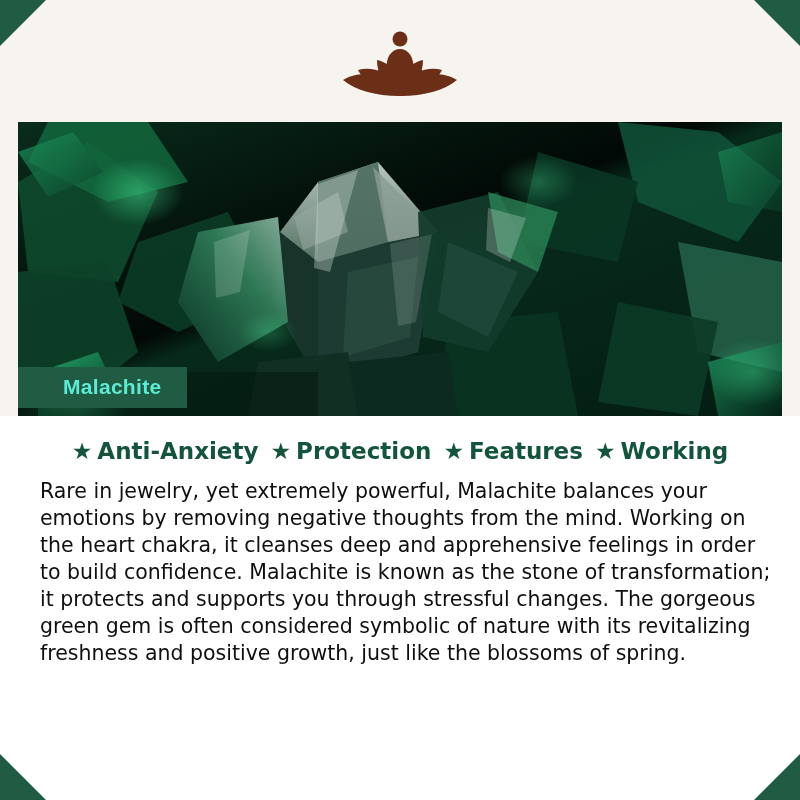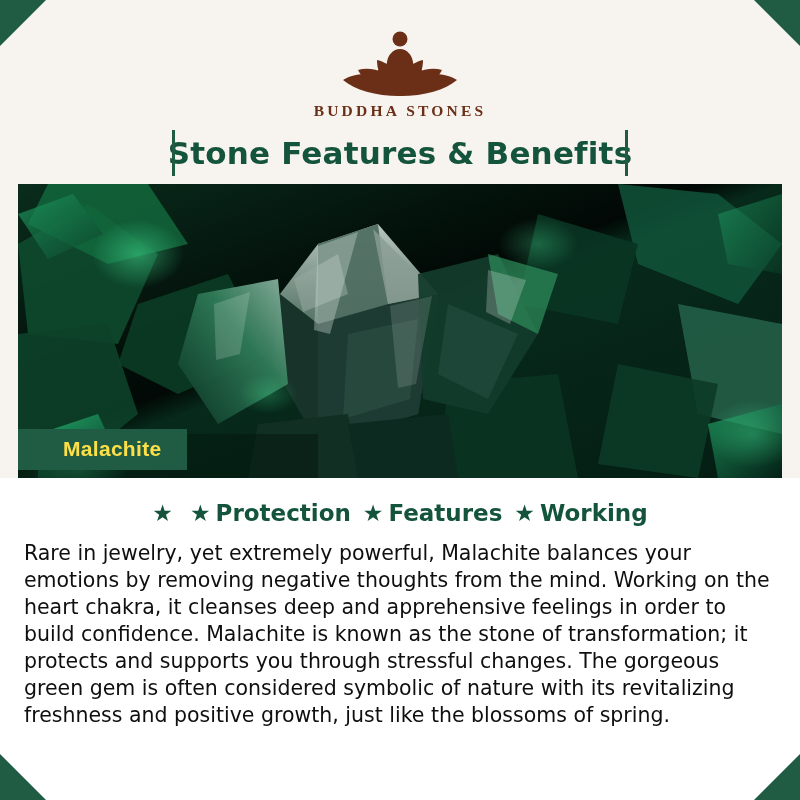--- a/index.html
+++ b/index.html
@@ -109,21 +109,21 @@
     height: 294px;
     overflow: hidden;
     background: #062316;
   }
   .hero svg { display: block; }
   .caption {
     position: absolute;
     left: 0;
     bottom: 8px;
     background: #1f5c43;
-    color: #fde047;
+    color: #5eead4;
     font-size: 21px;
     font-weight: bold;
     padding: 8px 26px 9px 45px;
     letter-spacing: 0.3px;
   }
 
   
   .benefits {
     display: flex;
     align-items: center;
@@ -144,21 +144,21 @@
   .benefit .star {
     color: #14543c;
     font-size: 23px;
     margin-right: 5px;
     line-height: 1;
   }
 
   
   .body-copy {
     background: #ffffff;
-    padding: 6px 24px 0 24px;
+    padding: 6px 24px 0 40px;
     font-size: 20.5px;
     line-height: 1.32;
     color: #0f0f0f;
     font-family: "DejaVu Sans", sans-serif;
     text-align: left;
   }
 
   .white-sheet {
     position: absolute;
     left: 0;
@@ -199,26 +199,22 @@
           <path d="M75 74 C88 68 98 54 98 38 C86 40 76 52 74 66 Z"></path>
           <path d="M75 72 C68 60 66 42 75 28 C84 42 82 60 75 72 Z"></path>
 
           <circle cx="75" cy="17" r="7.5"></circle>
           <path d="M75 27 C68 27 63 33 62 40 C61 46 62 52 66 56 L84 56 C88 52 89 46 88 40 C87 33 82 27 75 27 Z"></path>
           <path d="M57 45 C52 48 49 54 50 59 C55 60 61 58 64 54 Z"></path>
           <path d="M93 45 C98 48 101 54 100 59 C95 60 89 58 86 54 Z"></path>
           <path d="M57 60 C64 66 86 66 93 60 C93 66 85 70 75 70 C65 70 57 66 57 60 Z"></path>
         </g>
       </svg>
-      <div class="brand-name">BUDDHA STONES</div>
     </div>
 
-    <div class="title-band">
-      <div class="page-title">Stone Features &amp; Benefits</div>
-    </div>
 
     <div class="hero">
       <svg width="764" height="294" viewBox="0 0 764 294" preserveAspectRatio="none">
         <defs>
           <linearGradient id="bgG" x1="0" y1="0" x2="1" y2="1">
             <stop offset="0%" stop-color="#0a2e1d"></stop>
             <stop offset="45%" stop-color="#06built" stop-opacity="1"></stop>
             <stop offset="50%" stop-color="#072a1b"></stop>
             <stop offset="100%" stop-color="#031a10"></stop>
           </linearGradient>
@@ -292,20 +288,21 @@
         <ellipse cx="250" cy="210" rx="30" ry="20" fill="url(#glow)" opacity="0.3"></ellipse>
 
         <polygon points="0,250 300,250 300,294 0,294" fill="#04170f" opacity="0.55"></polygon>
       </svg>
       <div class="caption">Malachite</div>
     </div>
 
     <div class="benefits">
       <div class="benefit">
         <span class="star">★</span>
+        <span>Anti-Anxiety</span>
       </div>
       <div class="benefit">
         <span class="star">★</span>
         <span>Protection</span>
       </div>
       <div class="benefit">
         <span class="star">★</span>
         <span>Features</span>
       </div>
       <div class="benefit">

